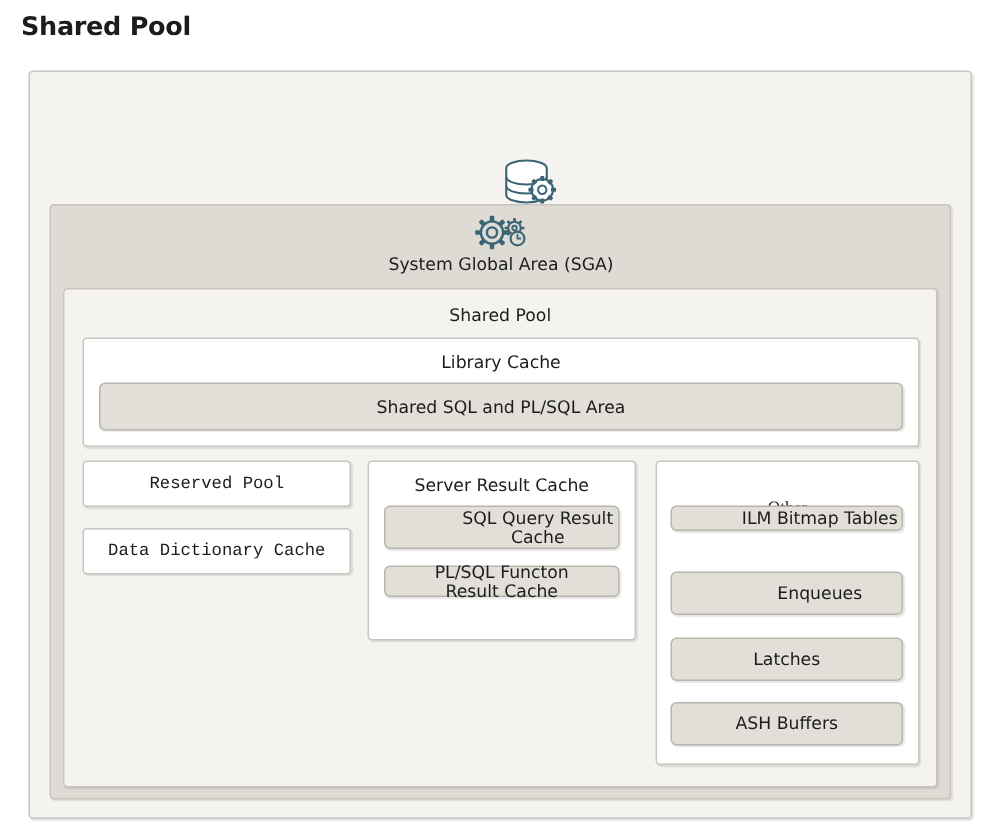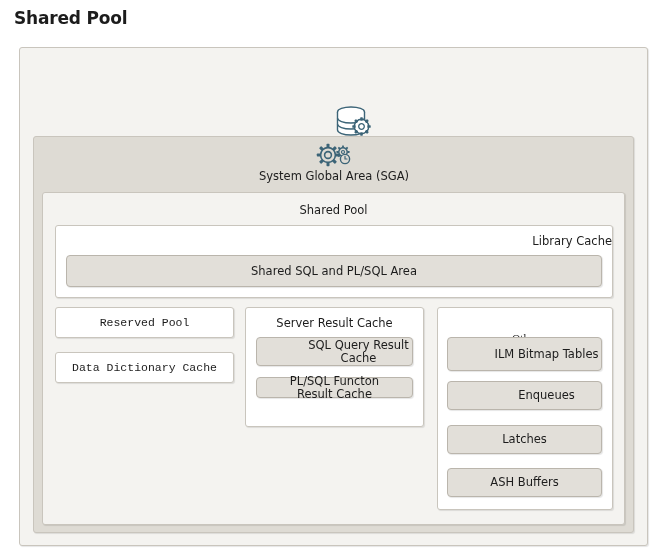--- a/index.html
+++ b/index.html
@@ -91,36 +91,36 @@
     line-height: 13px;
     color: #1c1c1c;
     box-shadow: 1px 1px 1px rgba(0,0,0,0.10);
   }
 
   .chip-sharedsql { left: 66px; top: 255px; width: 536px; height: 32px; }
 
   .chip-sqlquery  { left: 256px; top: 337px; width: 157px; height: 29px; padding-left: 48px; }
   .chip-plsql     { left: 256px; top: 377px; width: 157px; height: 21px; }
 
-  .chip-ilm       { left: 447px; top: 337px; width: 155px; height: 34px; padding-left: 44px; }
+  .chip-ilm       { left: 447px; top: 337px; width: 155px; height: 17px; padding-left: 44px; }
   .chip-enq       { left: 447px; top: 381px; width: 155px; height: 29px; padding-left: 44px; }
   .chip-latch     { left: 447px; top: 425px; width: 155px; height: 29px; }
   .chip-ash       { left: 447px; top: 468px; width: 155px; height: 29px; }
 
   
   .caption {
     position: absolute;
     width: 100%;
     text-align: center;
     font-size: 11.5px;
     line-height: 14px;
     color: #1c1c1c;
   }
   .cap-sharedpool  { left: 0; top: 10px; }
-  .cap-library     { left: 0; top: 8px; text-align: right; }
+  .cap-library     { left: 0; top: 8px; }
   .cap-server      { left: 0; top: 8px; }
   .cap-other       { left: 0; top: 24px; font-family: Liberation Serif, serif; }
 
   .box-label-center {
     position: absolute;
     left: 0;
     top: 0;
     width: 100%;
     height: 100%;
     display: flex;

